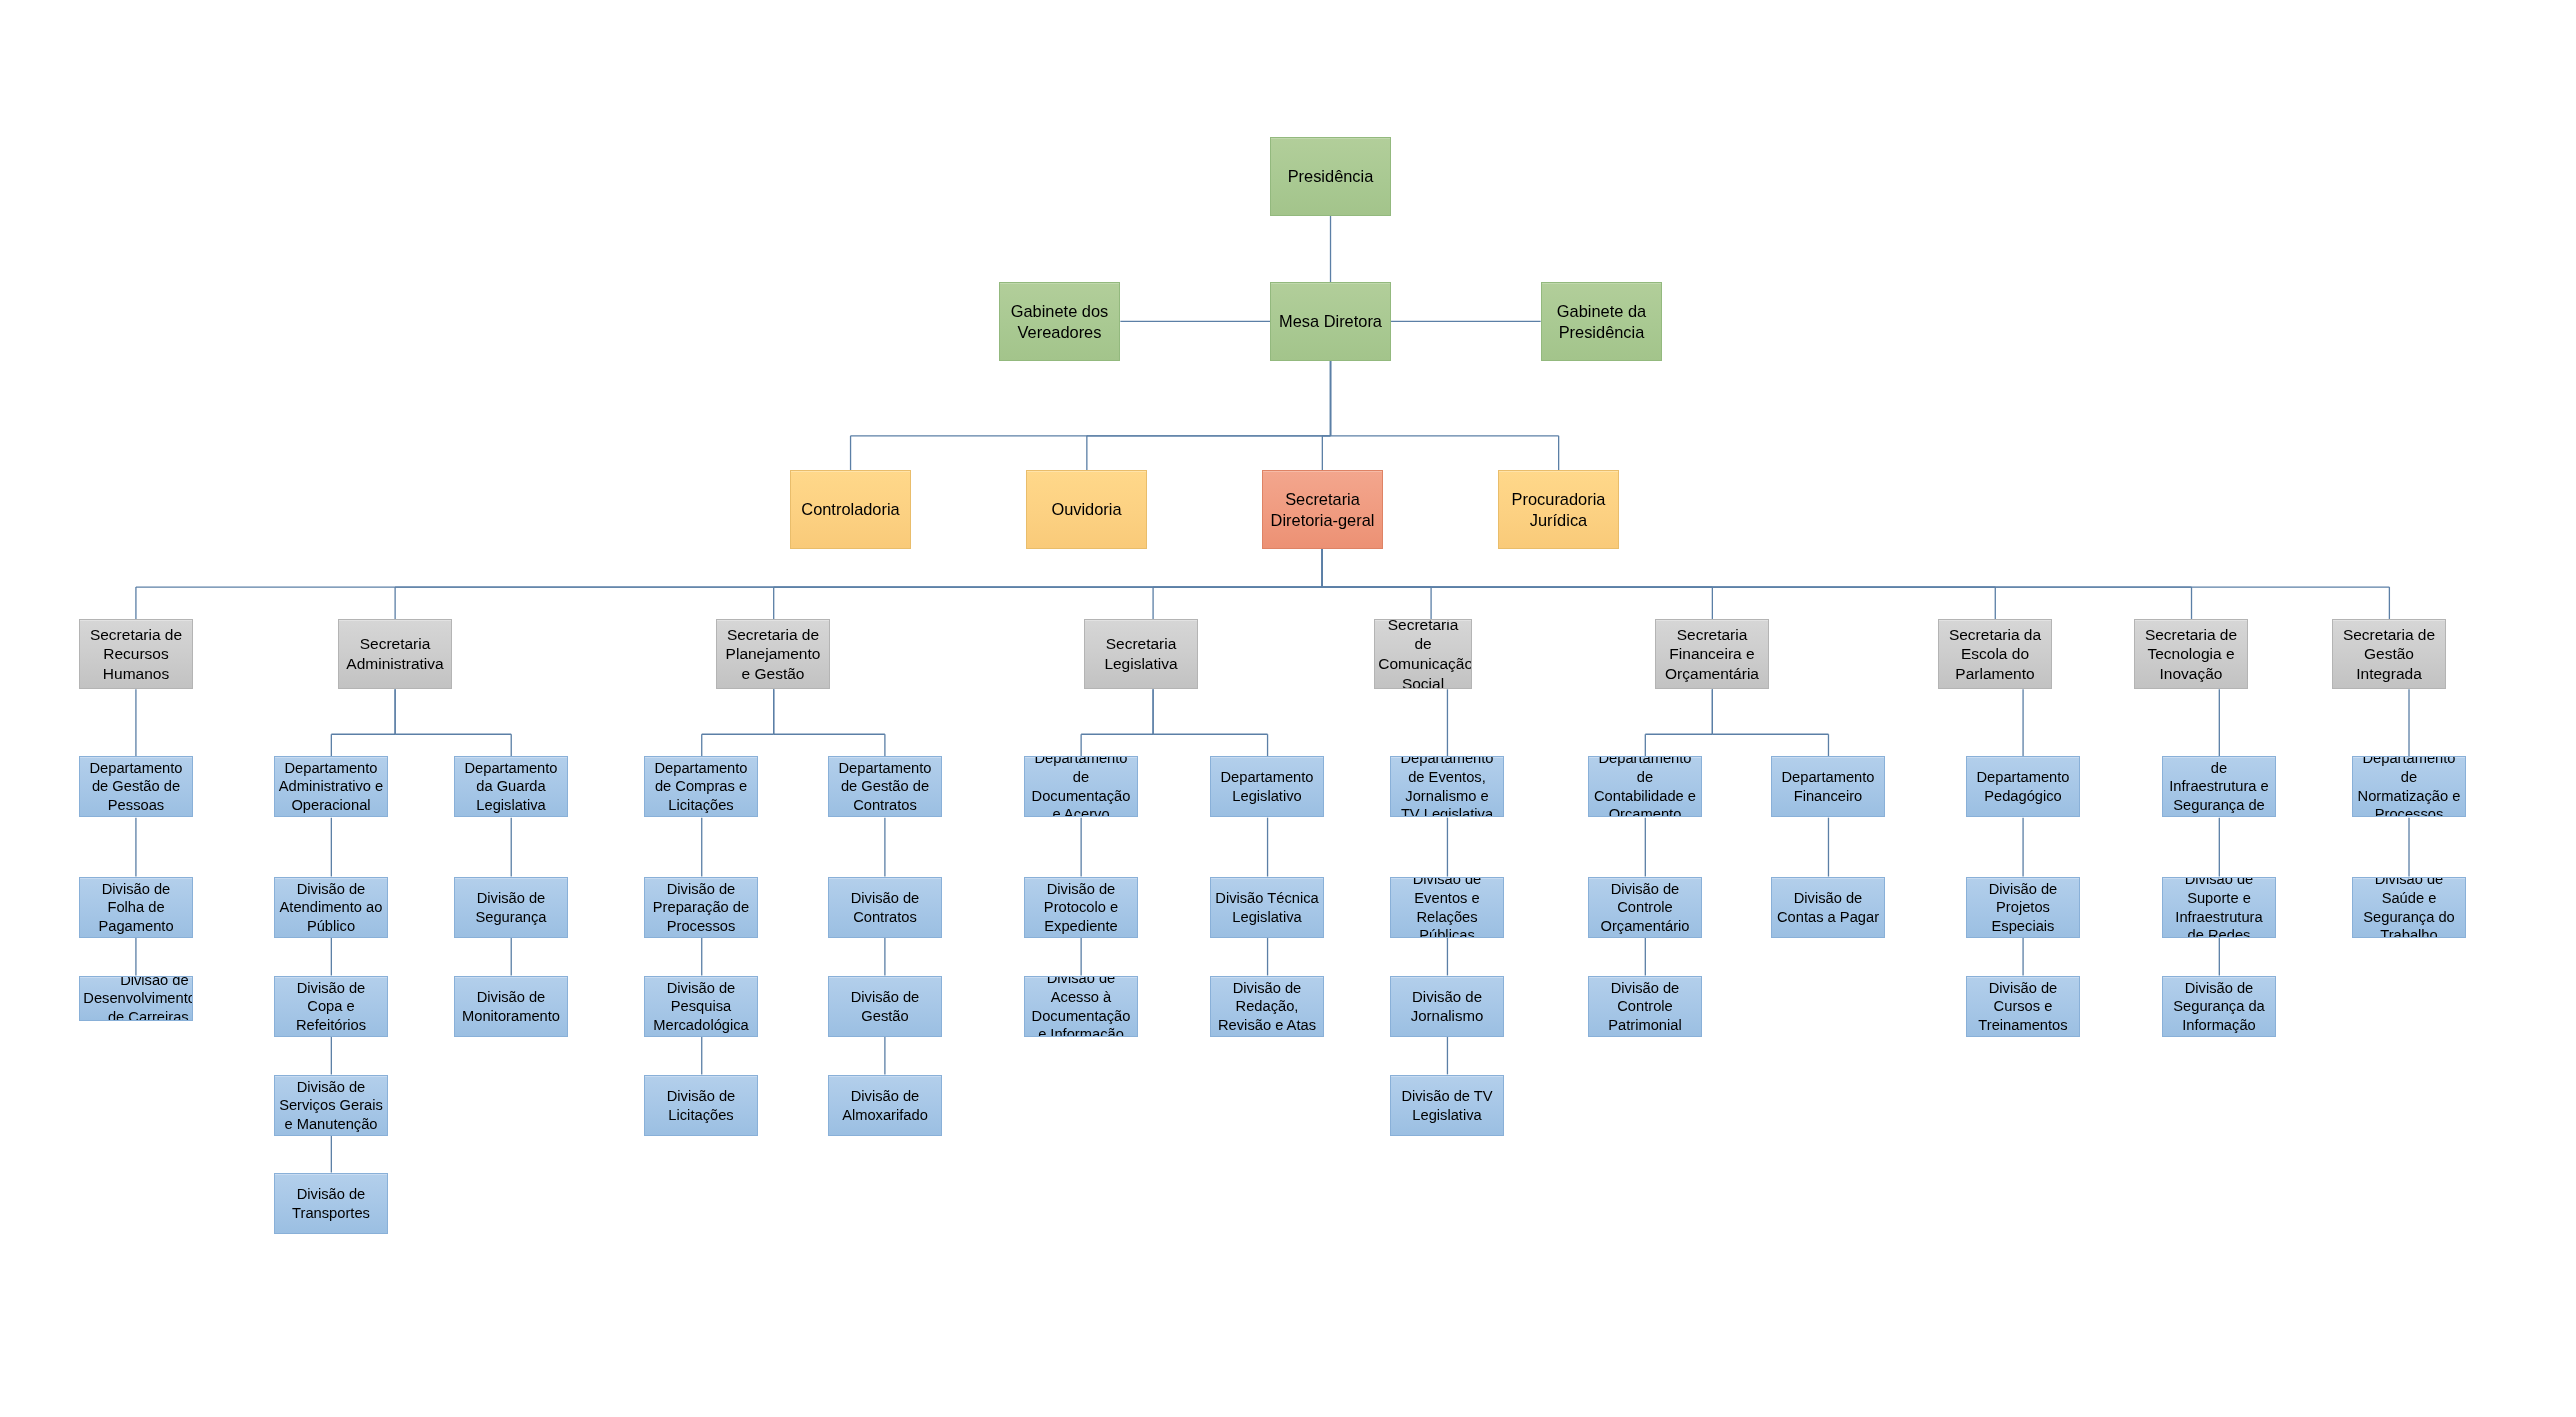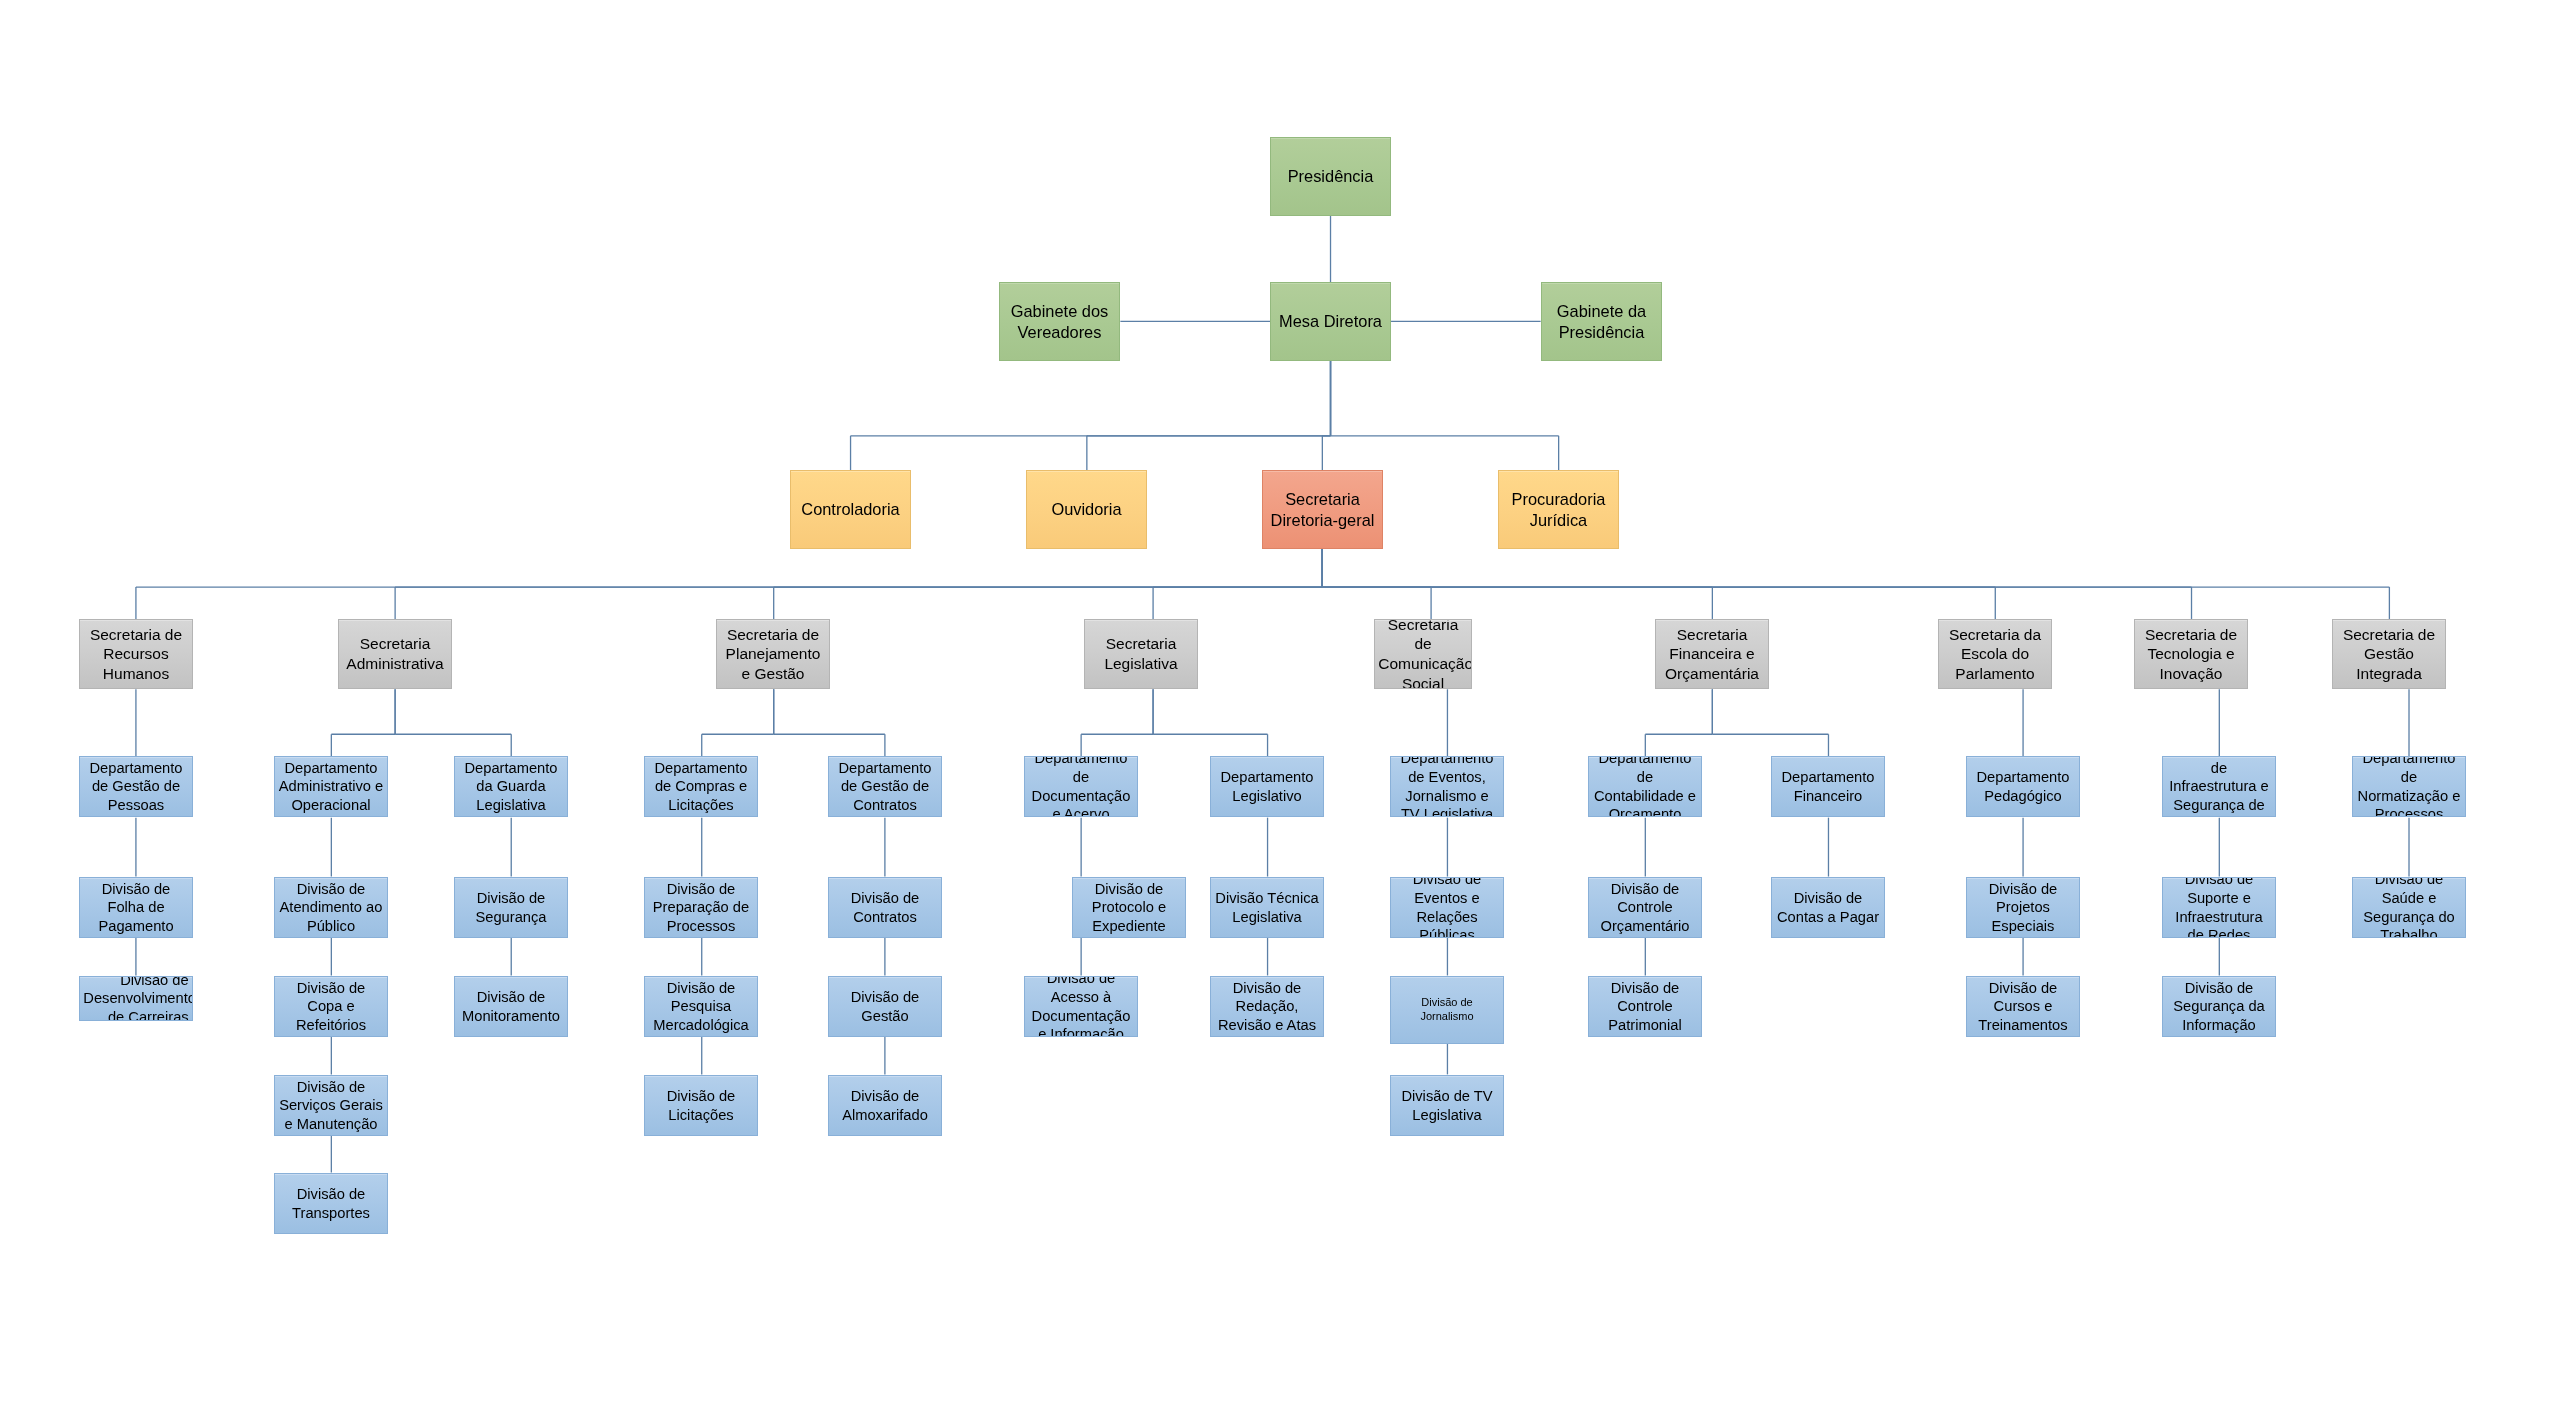--- a/index.html
+++ b/index.html
@@ -256,21 +256,21 @@
       </div>
       <div class="node blue" style="left: 454px; top: 877px; width: 114px; height: 61px; font-size: 14.7px;">
         <span>Divisão de Segurança</span>
       </div>
       <div class="node blue" style="left: 644px; top: 877px; width: 114px; height: 61px; font-size: 14.7px;">
         <span>Divisão de Preparação de Processos</span>
       </div>
       <div class="node blue" style="left: 828px; top: 877px; width: 114px; height: 61px; font-size: 14.7px;">
         <span>Divisão de Contratos</span>
       </div>
-      <div class="node blue" style="left: 1072px; top: 877px; width: 114px; height: 61px; font-size: 14.7px;">
+      <div class="node blue" style="left: 1024px; top: 877px; width: 114px; height: 61px; font-size: 14.7px;">
         <span>Divisão de Protocolo e Expediente</span>
       </div>
       <div class="node blue" style="left: 1210px; top: 877px; width: 114px; height: 61px; font-size: 14.7px;">
         <span>Divisão Técnica Legislativa</span>
       </div>
       <div class="node blue" style="left: 1390px; top: 877px; width: 114px; height: 61px; font-size: 14.7px;">
         <span>Divisão de Eventos e Relações Públicas</span>
       </div>
       <div class="node blue" style="left: 1588px; top: 877px; width: 114px; height: 61px; font-size: 14.7px;">
         <span>Divisão de Controle Orçamentário</span>
@@ -301,21 +301,21 @@
       </div>
       <div class="node blue" style="left: 828px; top: 976px; width: 114px; height: 61px; font-size: 14.7px;">
         <span>Divisão de Gestão</span>
       </div>
       <div class="node blue" style="left: 1024px; top: 976px; width: 114px; height: 61px; font-size: 14.7px;">
         <span>Divisão de Acesso à Documentação e Informação</span>
       </div>
       <div class="node blue" style="left: 1210px; top: 976px; width: 114px; height: 61px; font-size: 14.7px; align-items: flex-end;">
         <span>Divisão de Redação, Revisão e Atas</span>
       </div>
-      <div class="node blue" style="left: 1390px; top: 976px; width: 114px; height: 68px; font-size: 11px;">
+      <div class="node blue" style="left: 1390px; top: 976px; width: 114px; height: 61px; font-size: 15px;">
         <span>Divisão de Jornalismo</span>
       </div>
       <div class="node blue" style="left: 1588px; top: 976px; width: 114px; height: 61px; font-size: 14.7px;">
         <span>Divisão de Controle Patrimonial</span>
       </div>
       <div class="node blue" style="left: 1966px; top: 976px; width: 114px; height: 61px; font-size: 14.7px;">
         <span>Divisão de Cursos e Treinamentos</span>
       </div>
       <div class="node blue" style="left: 2162px; top: 976px; width: 114px; height: 61px; font-size: 14.7px;">
         <span>Divisão de Segurança da Informação</span>

